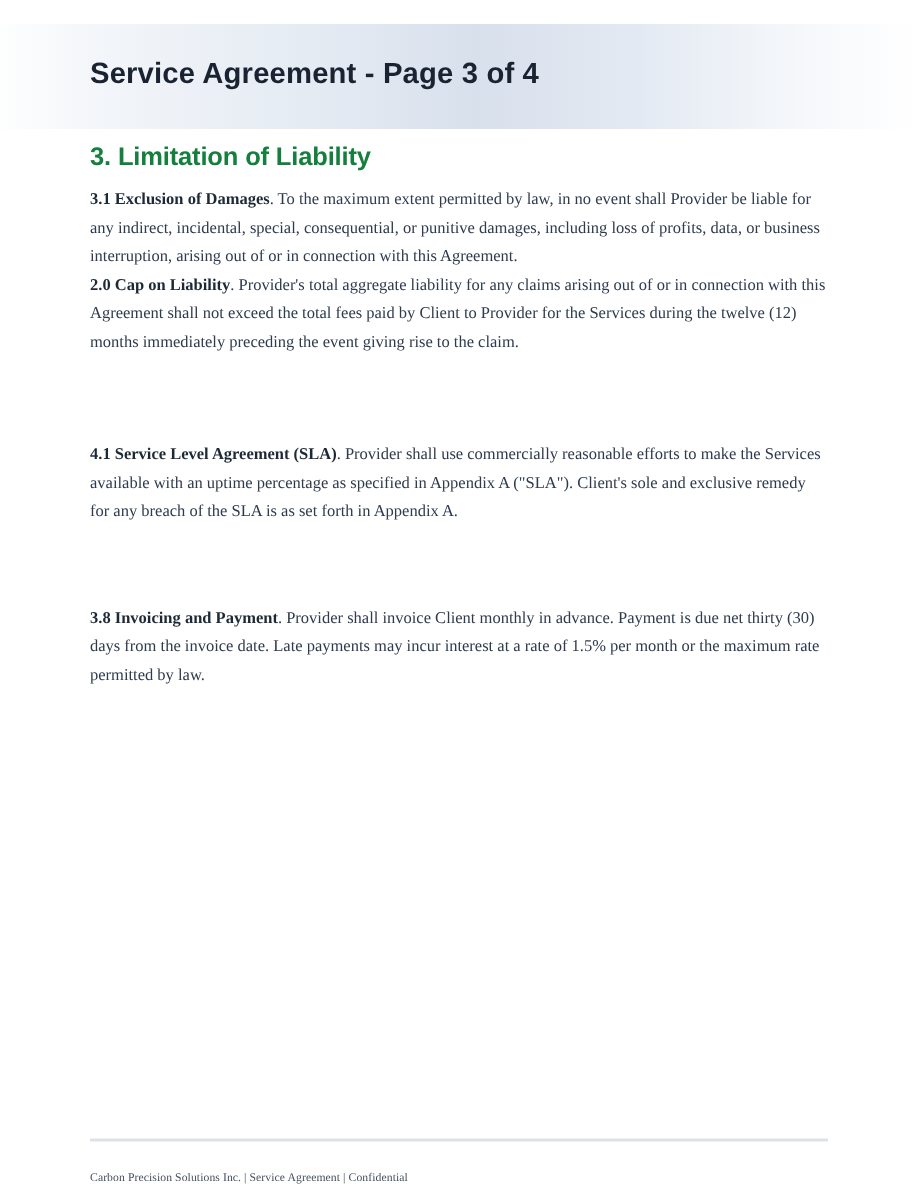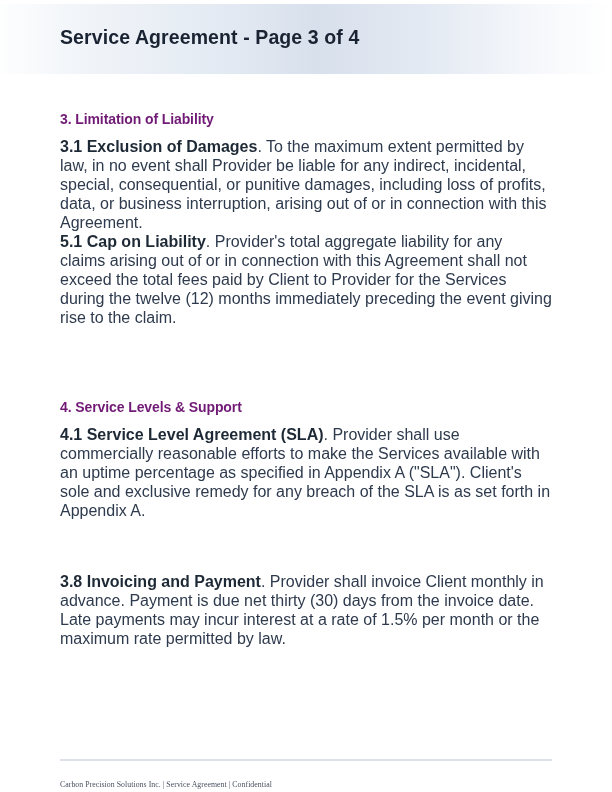--- a/index.html
+++ b/index.html
@@ -12,21 +12,21 @@
     background: #ffffff;
     font-family: "Liberation Serif", serif;
     -webkit-font-smoothing: antialiased;
     position: relative;
     overflow: hidden;
   }
 
   
   .header-band {
     position: absolute;
-    top: 4px;
+    top: 16px;
     left: 0;
     width: 612px;
     height: 70px;
     background: linear-gradient(90deg,
         #fdfefe 0%,
         #f2f5f9 12%,
         #e2e9f2 38%,
         #d8e0ec 52%,
         #e4eaf3 70%,
         #f6f8fb 88%,
@@ -49,30 +49,30 @@
     position: absolute;
     left: 60px;
     top: 95px;
     width: 492px;
   }
   .section {
     margin-bottom: 0;
   }
   .section-heading {
     font-family: "Liberation Sans", sans-serif;
-    font-size: 14px;
+    font-size: 17px;
     font-weight: bold;
-    color: #701a75;
-    margin: 16px 0 9px 0;
+    color: #15803d;
+    margin: 0 0 9px 0;
     line-height: 1.2;
     letter-spacing: -0.1px;
   }
   .clause {
-    font-family: Liberation Sans, sans-serif;
-    font-size: 16px;
+    font-family: Liberation Serif, serif;
+    font-size: 11px;
     line-height: 19px;
     color: #2e3a4d;
     margin: 0;
     text-align: left;
   }
   .clause .lead {
     font-weight: bold;
     color: #1e2936;
   }
   .gap-section {
@@ -110,27 +110,26 @@
 
 <div class="header-band">
   <div class="doc-title">Service Agreement - Page 3 of 4</div>
 </div>
 
 <div class="content">
 
   <div class="section">
     <h2 class="section-heading">3. Limitation of Liability</h2>
     <p class="clause"><span class="lead">3.1 Exclusion of Damages</span><span>. To the maximum extent permitted by law, in no event shall Provider be liable for any indirect, incidental, special, consequential, or punitive damages, including loss of profits, data, or business interruption, arising out of or in connection with this Agreement.</span></p>
-    <p class="clause"><span class="lead">5.1 Cap on Liability</span><span>. Provider's total aggregate liability for any claims arising out of or in connection with this Agreement shall not exceed the total fees paid by Client to Provider for the Services during the twelve (12) months immediately preceding the event giving rise to the claim.</span></p>
+    <p class="clause"><span class="lead">2.0 Cap on Liability</span><span>. Provider's total aggregate liability for any claims arising out of or in connection with this Agreement shall not exceed the total fees paid by Client to Provider for the Services during the twelve (12) months immediately preceding the event giving rise to the claim.</span></p>
   </div>
 
   <div class="gap-section"></div>
 
   <div class="section">
-    <h2 class="section-heading">4. Service Levels &amp; Support</h2>
     <p class="clause"><span class="lead">4.1 Service Level Agreement (SLA)</span><span>. Provider shall use commercially reasonable efforts to make the Services available with an uptime percentage as specified in Appendix A ("SLA"). Client's sole and exclusive remedy for any breach of the SLA is as set forth in Appendix A.</span></p>
   </div>
 
   <div class="gap-section-b"></div>
 
   <div class="section">
     <p class="clause"><span class="lead">3.8 Invoicing and Payment</span><span>. Provider shall invoice Client monthly in advance. Payment is due net thirty (30) days from the invoice date. Late payments may incur interest at a rate of 1.5% per month or the maximum rate permitted by law.</span></p>
   </div>
 
 </div>

